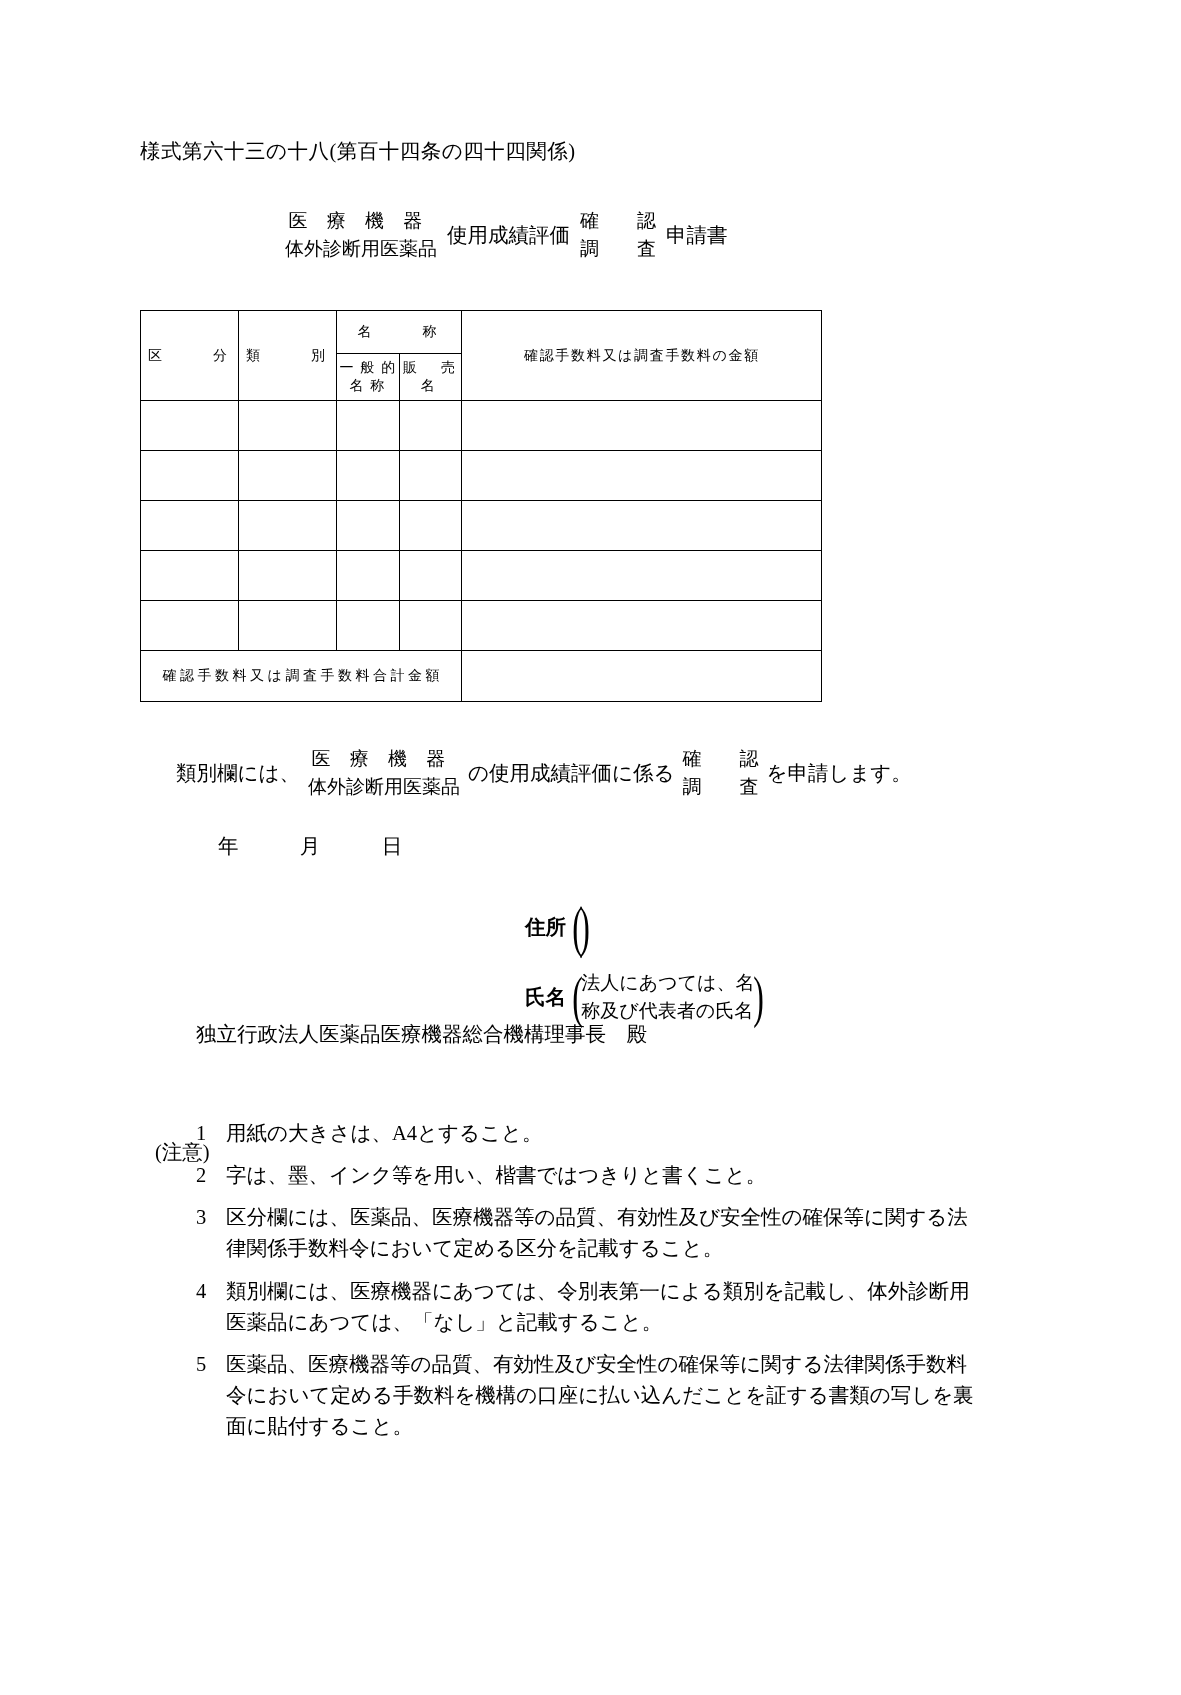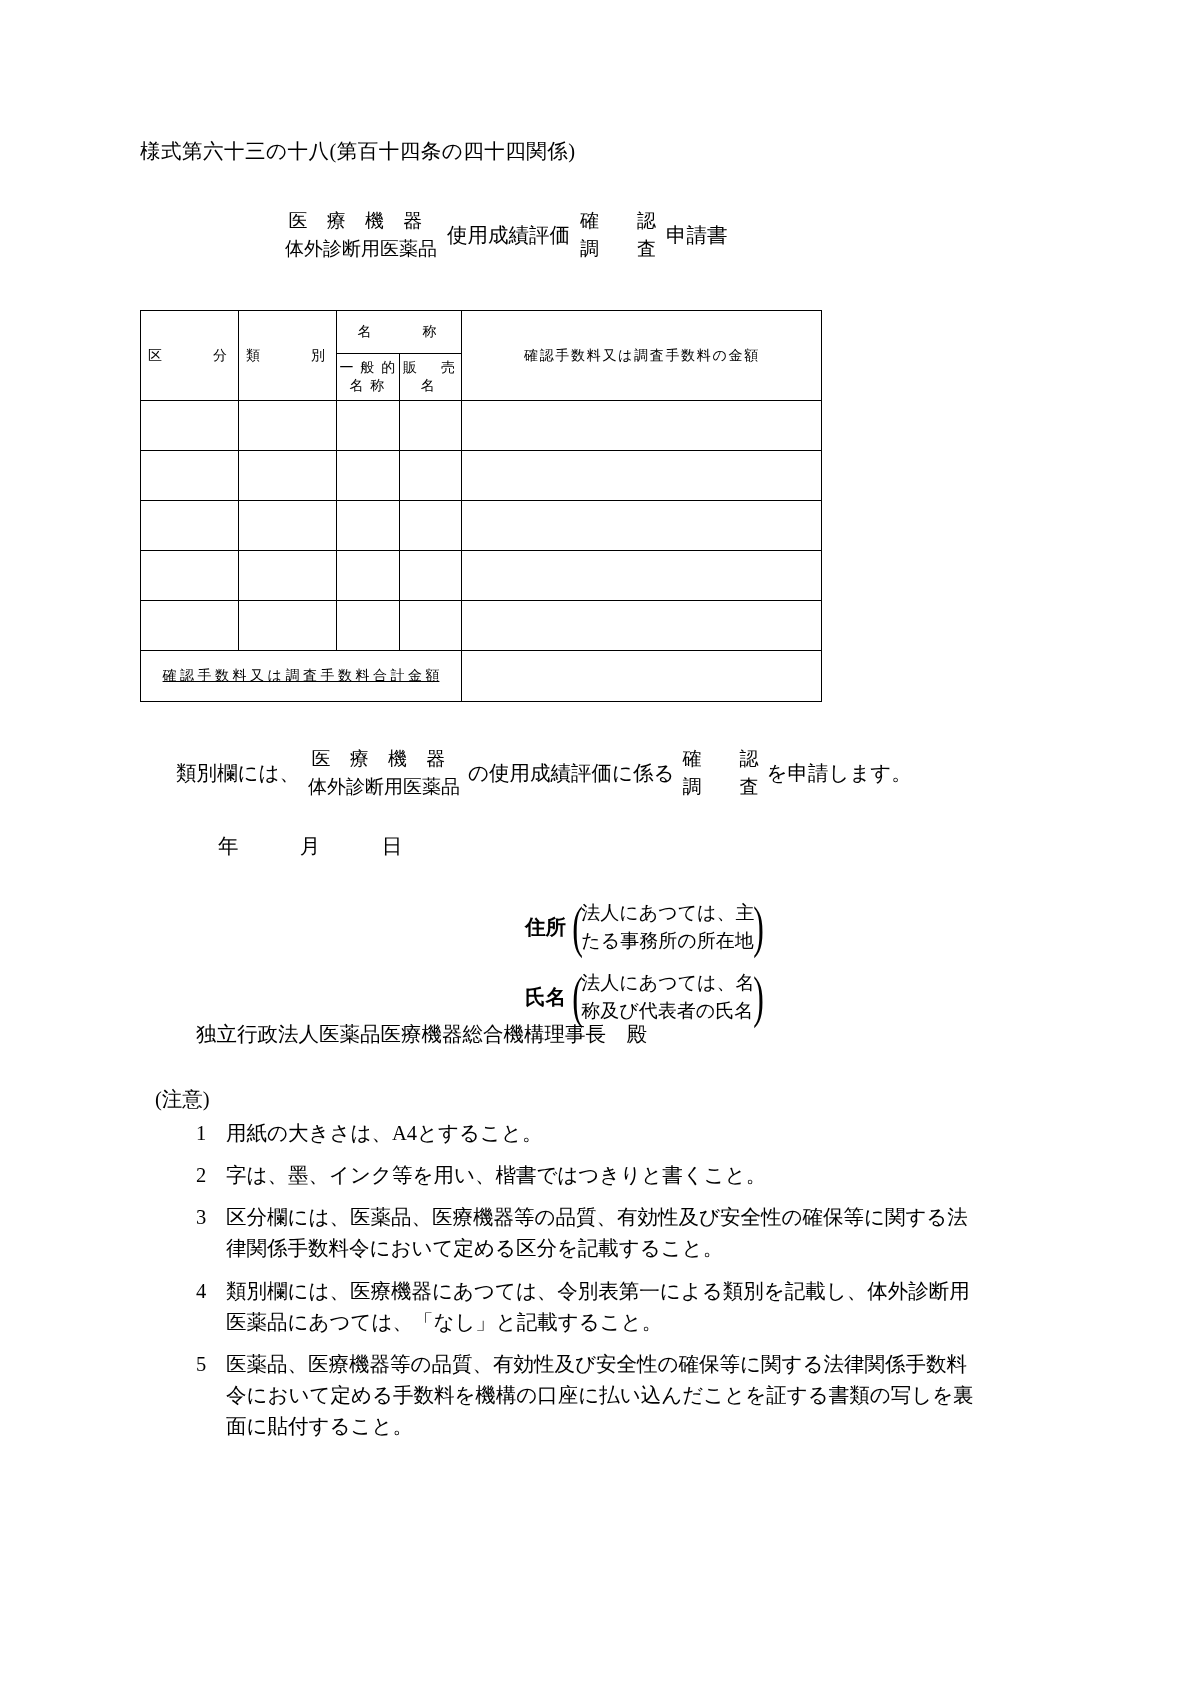--- a/index.html
+++ b/index.html
@@ -75,21 +75,21 @@
   .tbl td, .tbl th {
     border: 1px solid #000000;
     padding: 0;
     text-align: center;
     vertical-align: middle;
     font-weight: normal;
   }
   .h-row1 td { height: 42px; }
   .h-row2 td { height: 46px; }
   .body-row td { height: 49px; }
-  .total-row td { height: 50px; text-decoration: underline; }
+  .total-row td { height: 50px; }
 
   .c-kubun  { width: 97px; }
   .c-ruibetsu { width: 97px; }
   .c-ippan  { width: 132px; }
   .c-hanbai { width: 133px; }
   .c-kingaku { width: 359px; }
 
   .sp-wide { letter-spacing: 0.55em; text-indent: 0.27em; }
   .sp-mid  { letter-spacing: 0.35em; text-indent: 0.17em; }
   .sp-small{ letter-spacing: 0.12em; text-indent: 0.06em; }
@@ -155,21 +155,21 @@
     left: 196px;
     top: 1020px;
     font-size: 20.5px;
     white-space: nowrap;
   }
 
   
   .notes-title {
     position: absolute;
     left: 155px;
-    top: 1085px;
+    top: 1138px;
     font-size: 20.5px;
     text-align: right;
   }
   .notes {
     position: absolute;
     left: 196px;
     top: 1118px;
     width: 790px;
     font-size: 20.5px;
   }
@@ -282,24 +282,20 @@
     <span class="g"></span>
     <span>月</span>
     <span class="g"></span>
     <span>日</span>
   </div>
 
   <div class="addr-block">
     <div class="addr-row">
       <span class="addr-label">住所</span>
       <span class="paren paren-left">(</span>
-      <span class="paren-inner">
-        <span>法人にあつては、主</span>
-        <span>たる事務所の所在地</span>
-      </span>
       <span class="paren paren-right">)</span>
     </div>
     <div class="addr-row">
       <span class="addr-label">氏名</span>
       <span class="paren paren-left">(</span>
       <span class="paren-inner">
         <span>法人にあつては、名</span>
         <span>称及び代表者の氏名</span>
       </span>
       <span class="paren paren-right">)</span>

